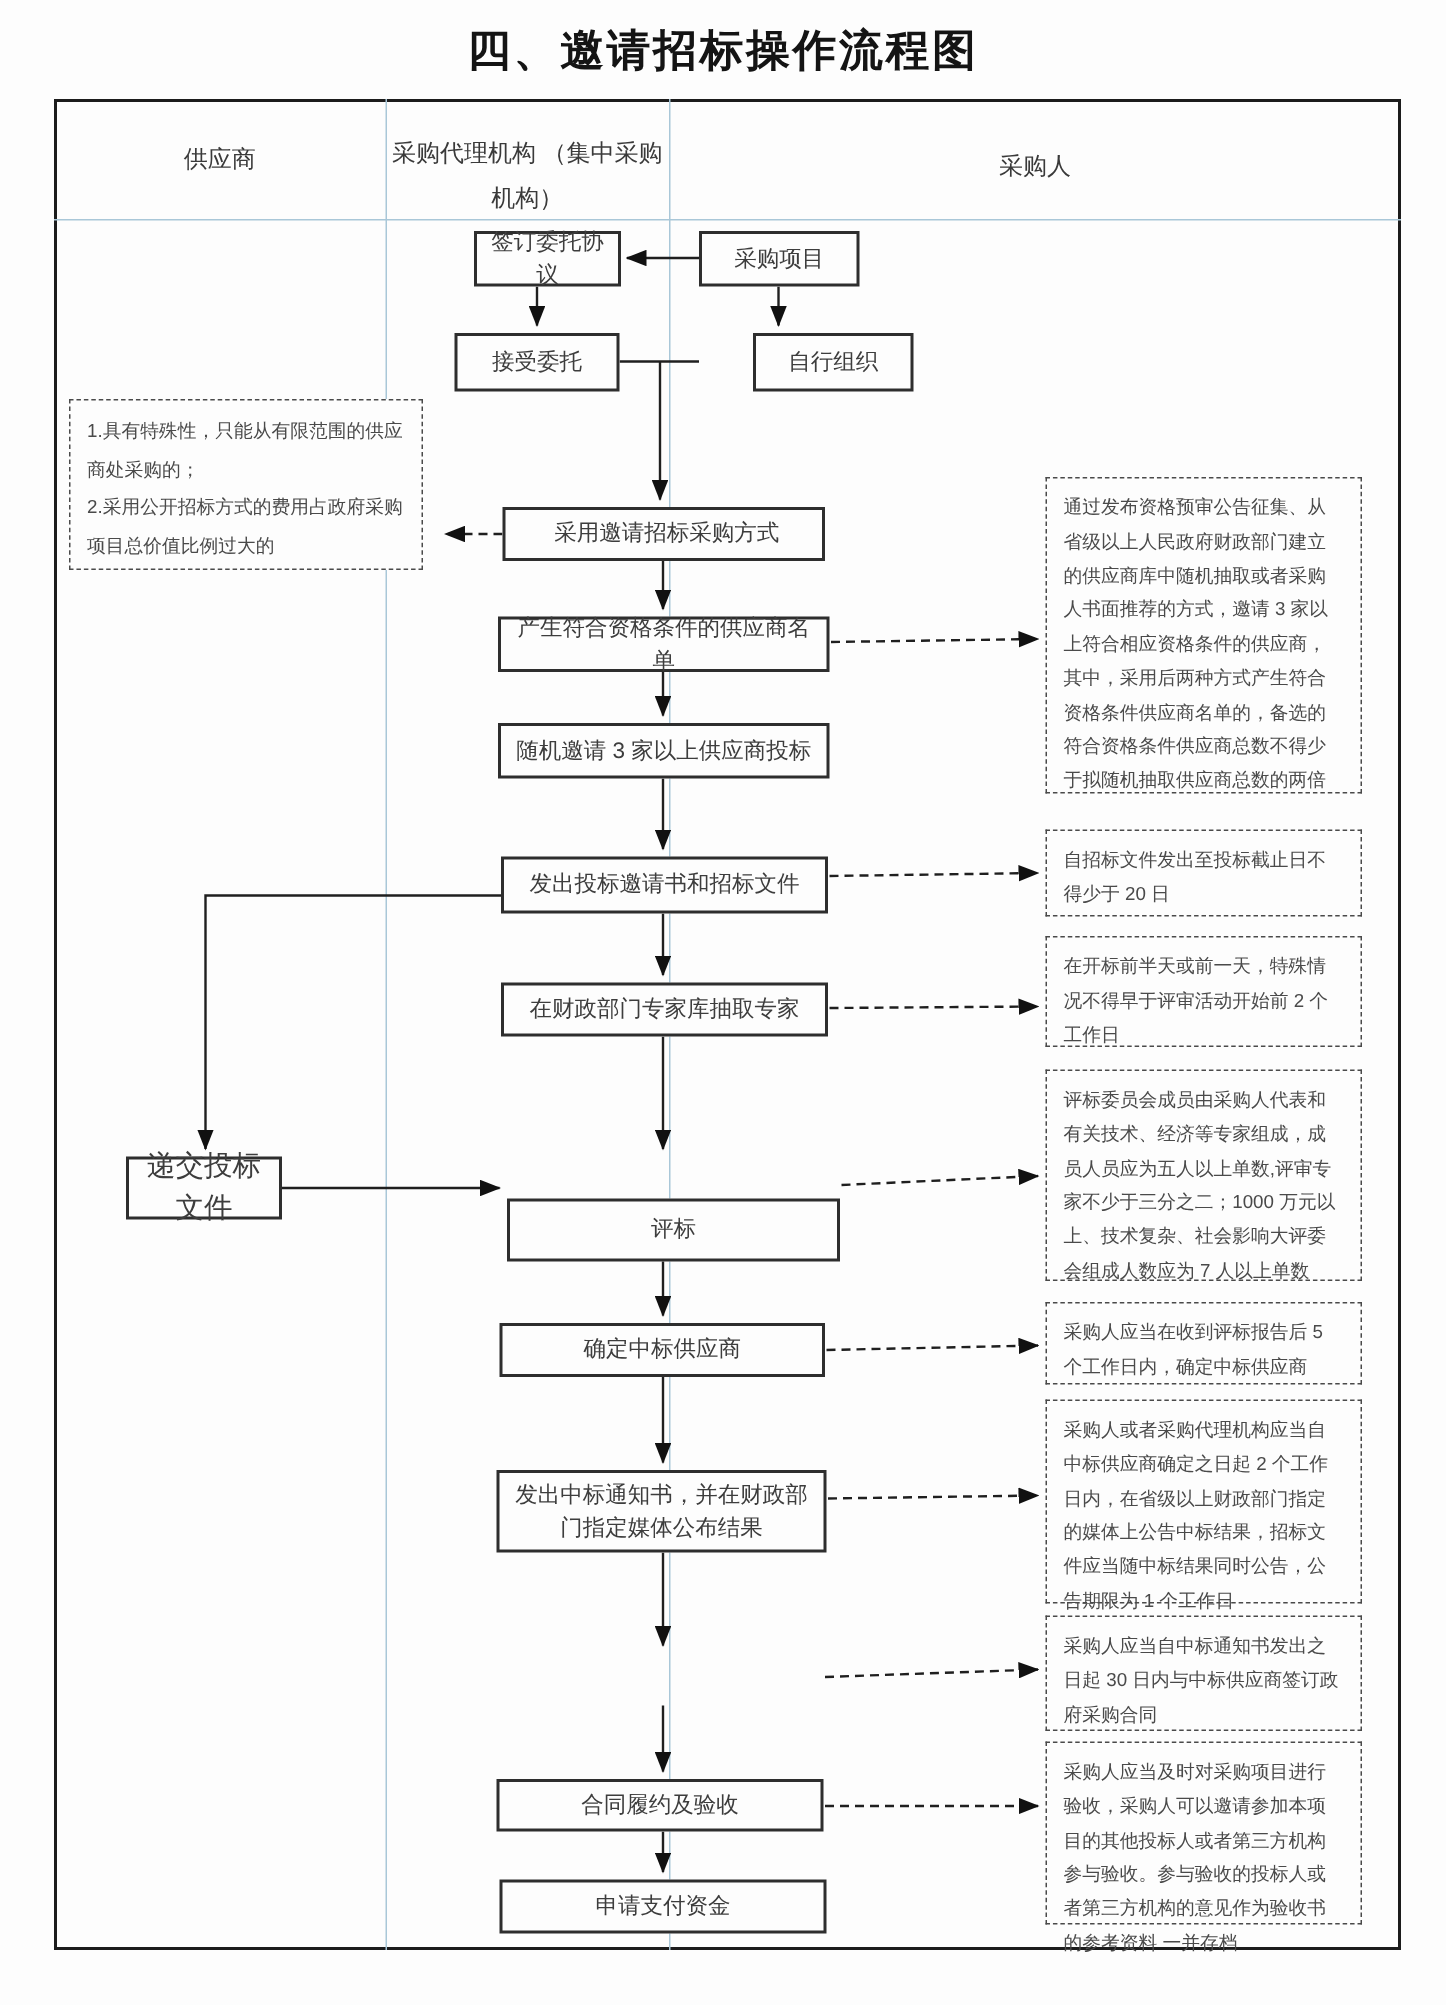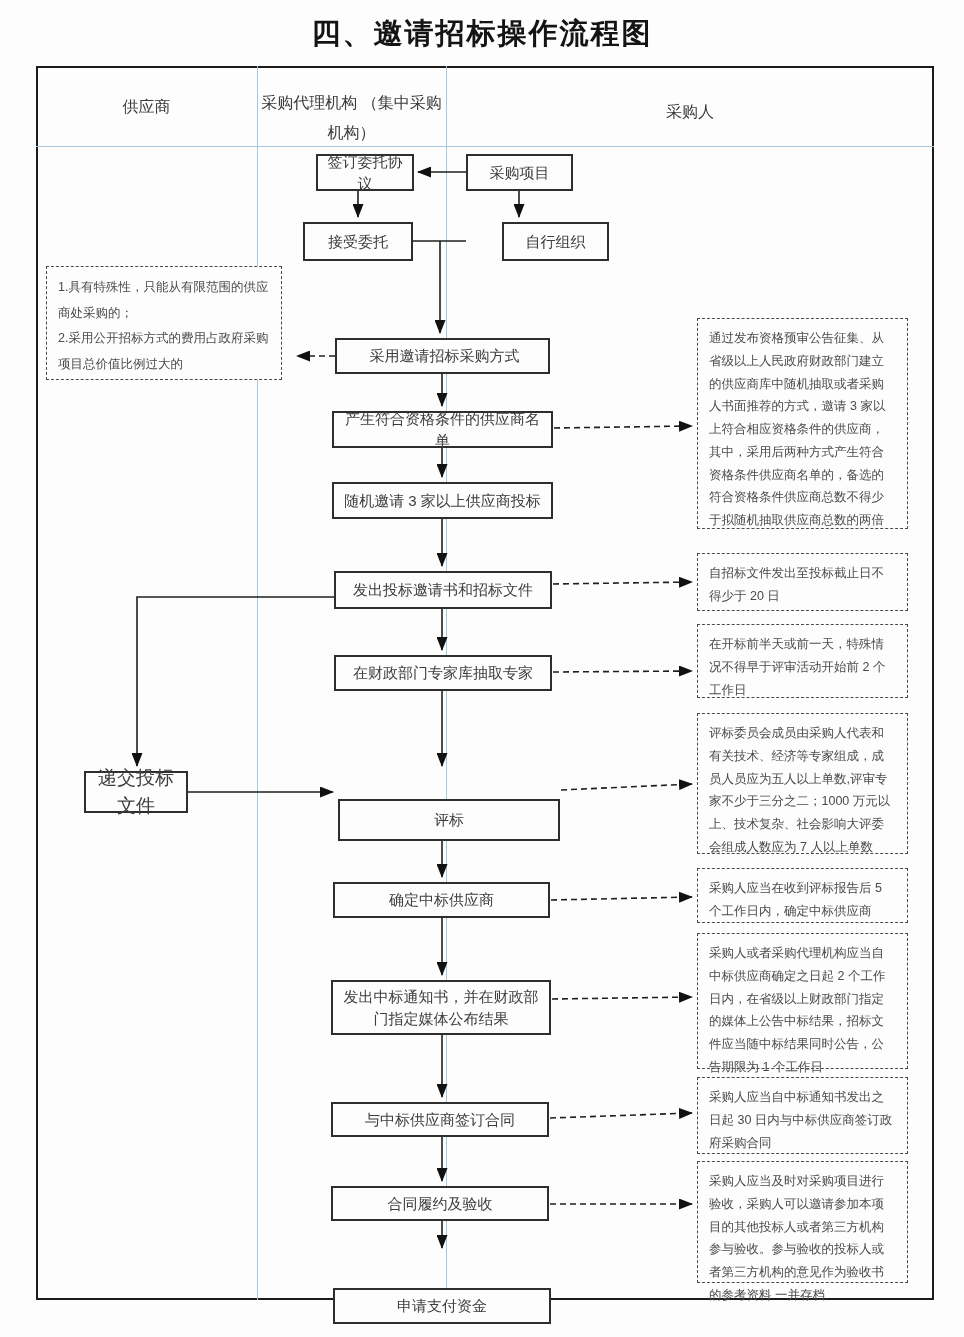--- a/index.html
+++ b/index.html
@@ -94,23 +94,22 @@
   <div class="fbox" style="left:466px;top:222px;width:107px;height:39px;margin-left:36px;">自行组织</div>
   <div class="fbox" style="left:335px;top:338px;width:215px;height:36px;padding-left:10px;">采用邀请招标采购方式</div>
   <div class="fbox" style="left:332px;top:411px;width:221px;height:37px;">产生符合资格条件的供应商名单</div>
   <div class="fbox" style="left:332px;top:482px;width:221px;height:37px;">随机邀请 3 家以上供应商投标</div>
   <div class="fbox" style="left:334px;top:571px;width:218px;height:38px;">发出投标邀请书和招标文件</div>
   <div class="fbox" style="left:334px;top:655px;width:218px;height:36px;">在财政部门专家库抽取专家</div>
   <div class="fbox" style="left:84px;top:771px;width:104px;height:42px;font-size:19px;">递交投标文件</div>
   <div class="fbox" style="left:338px;top:771px;width:222px;height:42px;margin-top:28px;">评标</div>
   <div class="fbox" style="left:333px;top:882px;width:217px;height:36px;">确定中标供应商</div>
   <div class="fbox" style="left:331px;top:980px;width:220px;height:55px;">发出中标通知书，并在财政部门指定媒体公布结果</div>
-  <div class="fbox" style="left:331px;top:1102px;width:218px;height:35px;">与中标供应商签订合同</div>
   <div class="fbox" style="left:331px;top:1186px;width:218px;height:35px;">合同履约及验收</div>
-  <div class="fbox" style="left:333px;top:1253px;width:218px;height:36px;margin-top:35px;">申请支付资金</div>
+  <div class="fbox" style="left:333px;top:1253px;width:218px;height:36px;">申请支付资金</div>
 
   <div class="nbox" style="left:46px;top:266px;width:236px;height:114px;line-height:2.05;">
     <span class="nline">1.具有特殊性，只能从有限范围的供应商处采购的；</span>
     <span class="nline">2.采用公开招标方式的费用占政府采购项目总价值比例过大的</span>
   </div>
   <div class="nbox" style="left:697px;top:318px;width:211px;height:211px;">通过发布资格预审公告征集、从省级以上人民政府财政部门建立的供应商库中随机抽取或者采购人书面推荐的方式，邀请 3 家以上符合相应资格条件的供应商，其中，采用后两种方式产生符合资格条件供应商名单的，备选的符合资格条件供应商总数不得少于拟随机抽取供应商总数的两倍</div>
   <div class="nbox" style="left:697px;top:553px;width:211px;height:58px;">自招标文件发出至投标截止日不得少于 20 日</div>
   <div class="nbox" style="left:697px;top:624px;width:211px;height:74px;">在开标前半天或前一天，特殊情况不得早于评审活动开始前 2 个工作日</div>
   <div class="nbox" style="left:697px;top:713px;width:211px;height:141px;">评标委员会成员由采购人代表和有关技术、经济等专家组成，成员人员应为五人以上单数,评审专家不少于三分之二；1000 万元以上、技术复杂、社会影响大评委会组成人数应为 7 人以上单数</div>
   <div class="nbox" style="left:697px;top:868px;width:211px;height:55px;">采购人应当在收到评标报告后 5 个工作日内，确定中标供应商</div>

